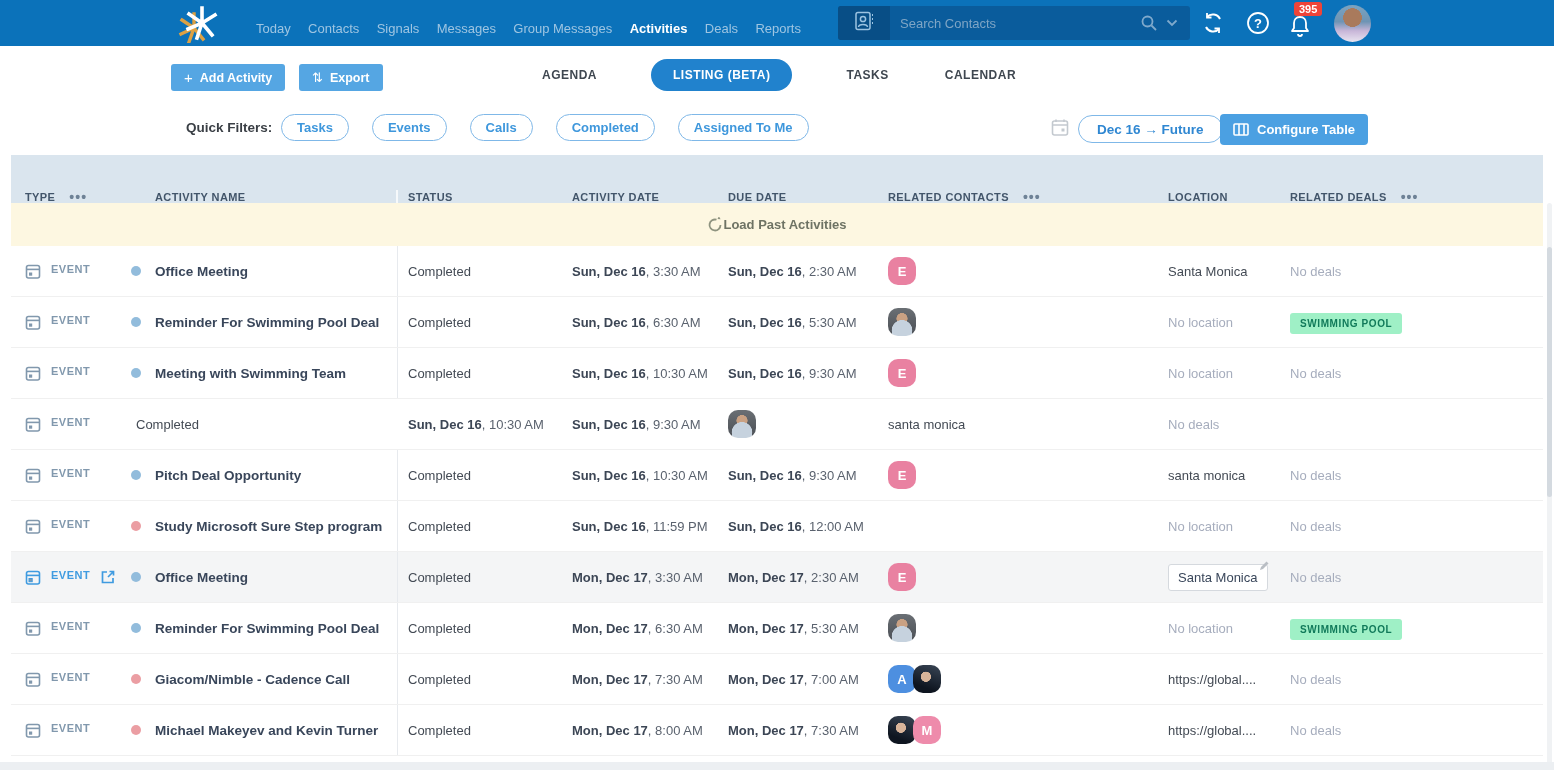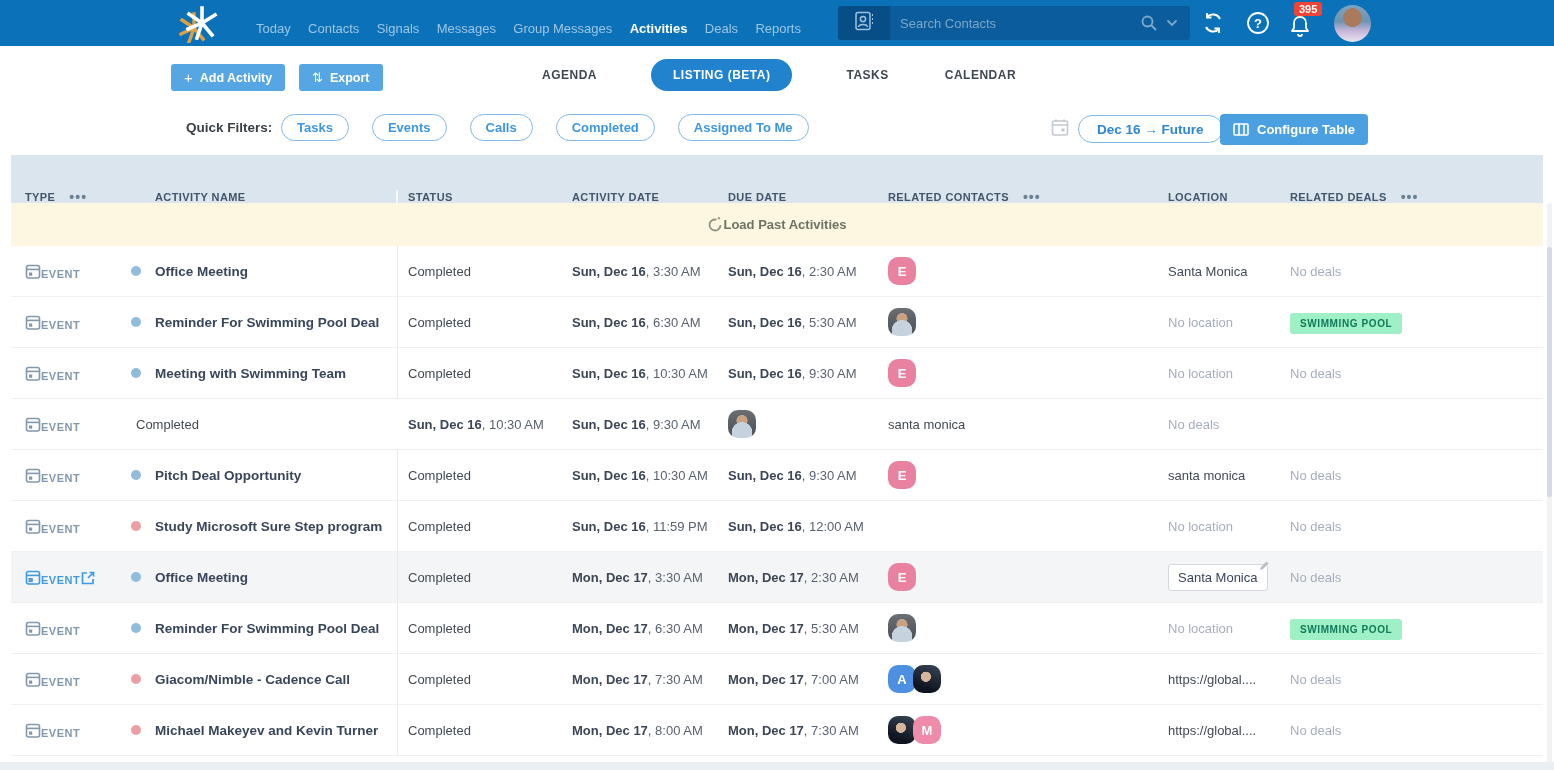--- a/index.html
+++ b/index.html
@@ -52,21 +52,21 @@
   .thead { height:48px; background:#dae5ee; }
   .hc { font-size:11px; font-weight:bold; color:#42556a; letter-spacing:.4px; padding-left:10px; display:flex; align-items:center; gap:14px;margin-top:35px; }
   .hc1 { padding-left:14px; }
   .hc2 { padding-left:29px; border-right:2px solid rgba(255,255,255,.75); align-self:stretch; display:flex; align-items:center; }
   .hdots { color:#6e8296; font-size:14px; font-weight:bold; letter-spacing:1px; cursor:pointer; line-height:0; }
   .load-row { height:43px; background:#fdf7e1; display:flex; align-items:center; justify-content:center; gap:0; cursor:pointer;text-align:right; }
   .load-text { font-size:13px; font-weight:bold; color:#6e7364; }
   .trow { height:51px; background:#fff; border-bottom:1px solid #f0f0f0; cursor:pointer; }
   .trow.hovered { background:#f4f5f6; }
   .c { padding-left:10px; font-size:13px; color:#434a54; }
-  .c-type { padding-left:14px; display:flex; align-items:flex-end; }
+  .c-type { padding-left:14px; display:flex; align-items:flex-start; gap:10px; }
   .tlabel { font-size:11px; font-weight:bold; color:#8198ad; letter-spacing:.5px; }
   .trow.hovered .tlabel { color:#3f9be0; }
   .trow.hovered .cal-row svg path, .trow.hovered .cal-row svg rect { stroke:#3f9be0; }
   .c-name { padding-left:5px; display:flex; align-items:center; gap:14px; border-right:1px solid #e7eaee; align-self:stretch; }
   .dot { width:10px; height:10px; border-radius:50%; flex:0 0 10px; }
   .dot-blue { background:#92bcdc; }
   .dot-red { background:#eb9ea3; }
   .aname { font-size:13.5px; font-weight:bold; color:#39465a; white-space:nowrap; }
   .dday { font-weight:bold; color:#3c4655; }
   .dtime { color:#5a626e; }

